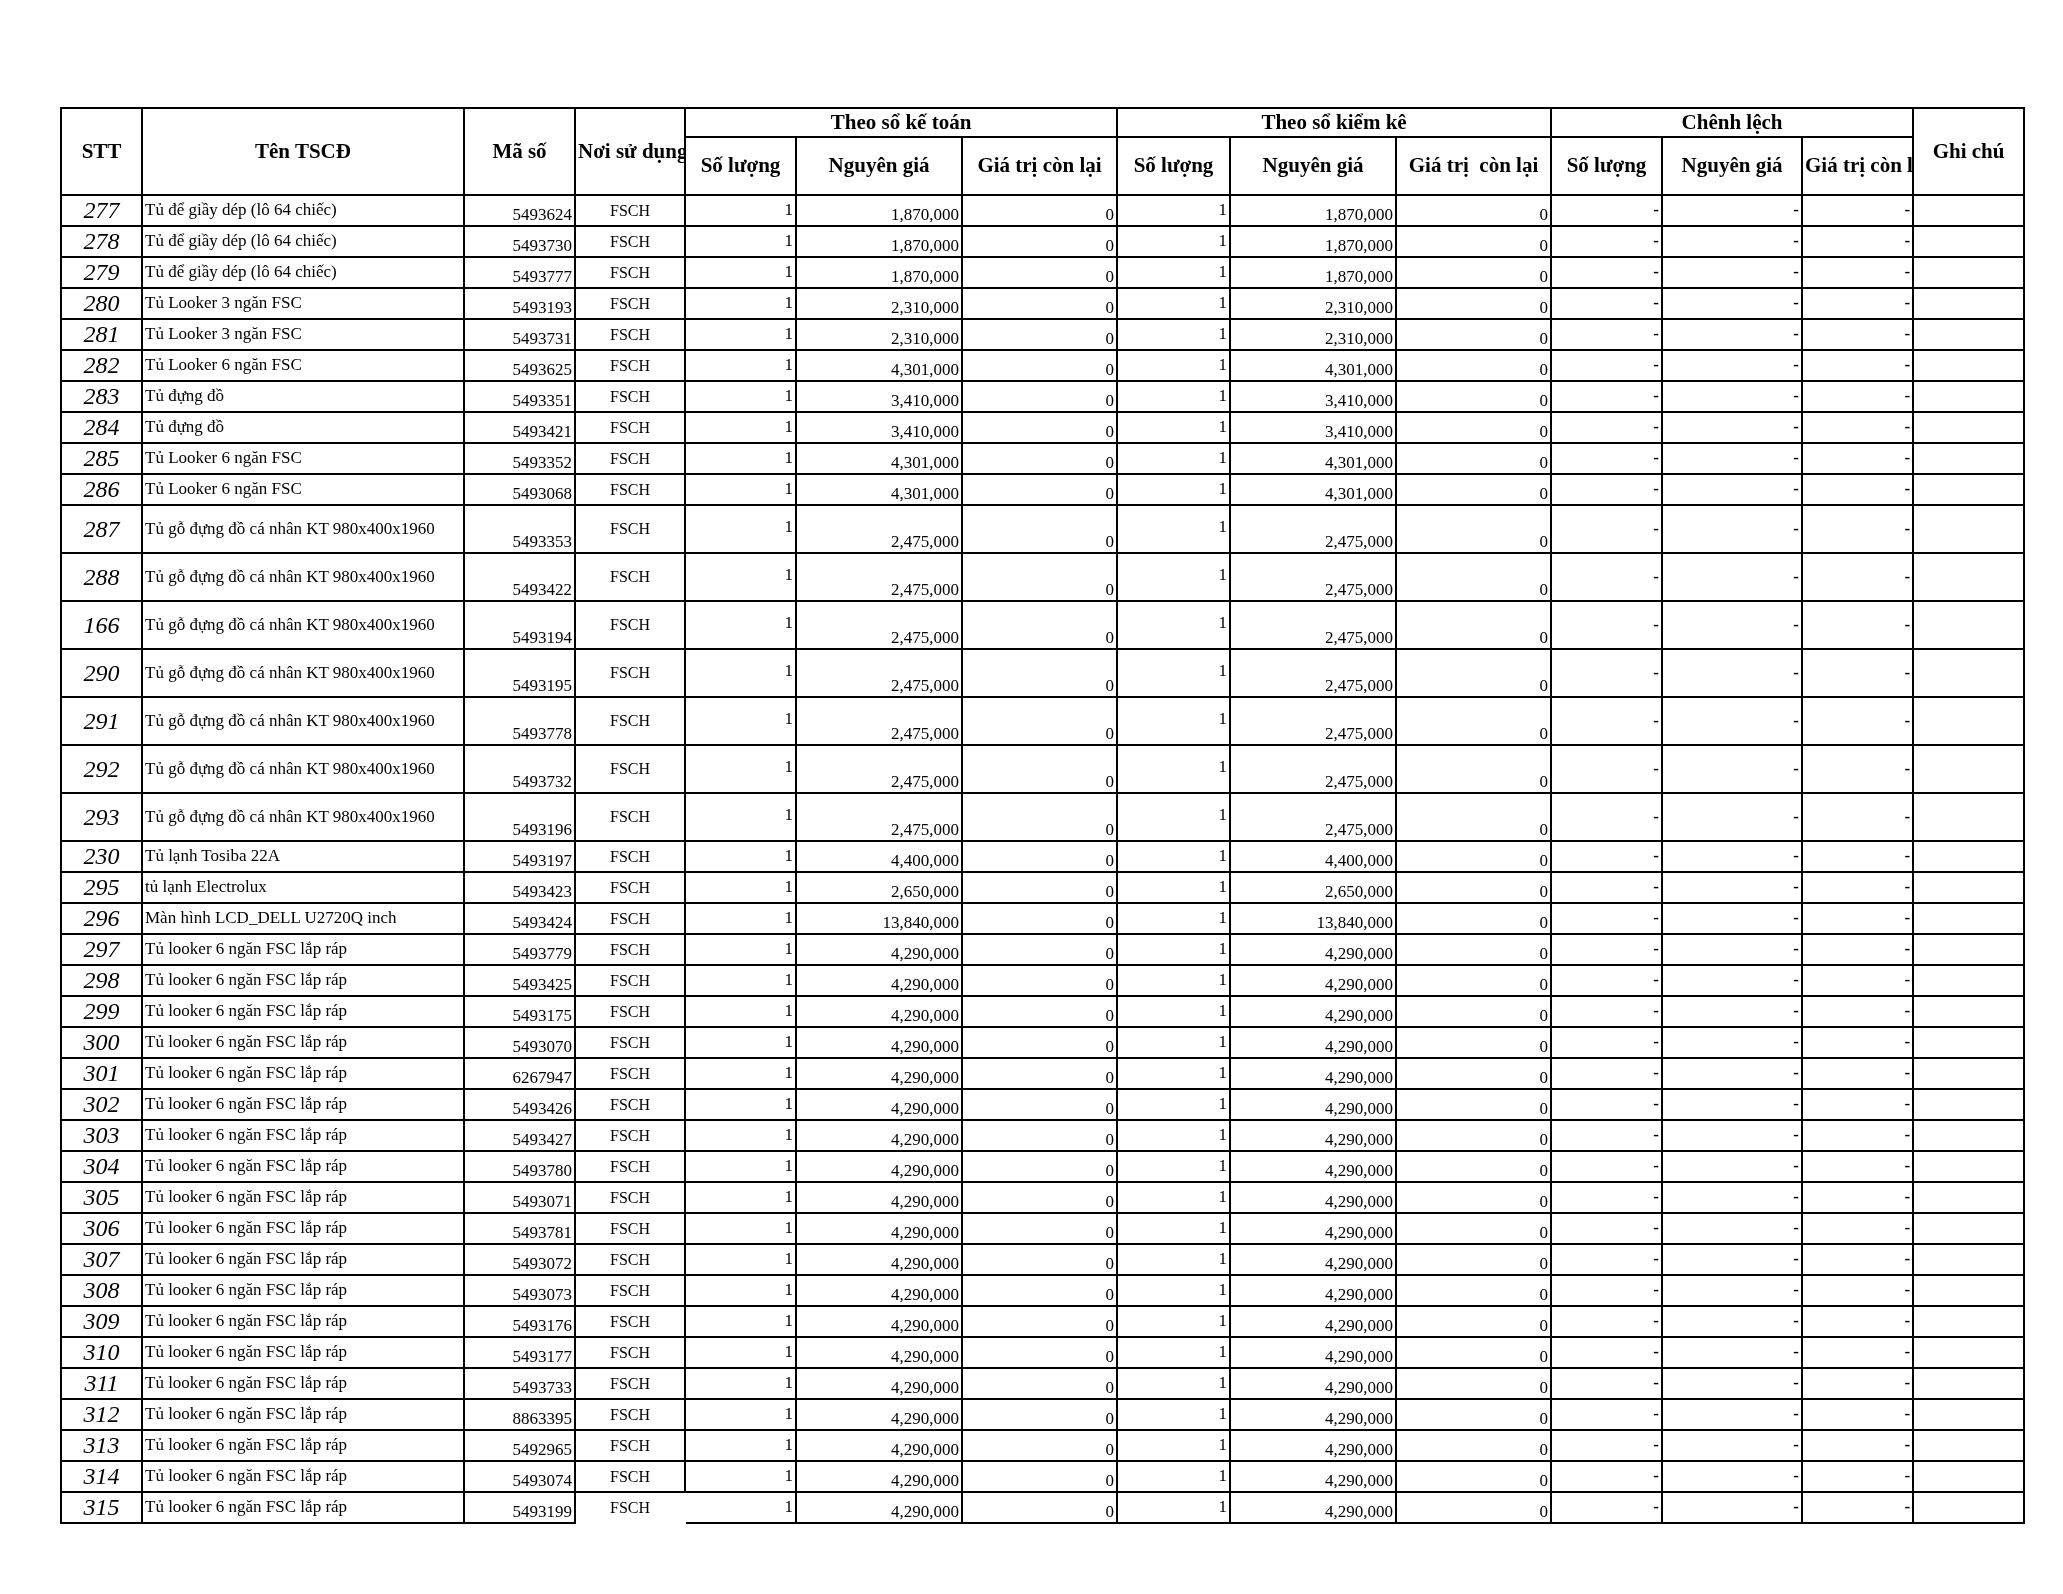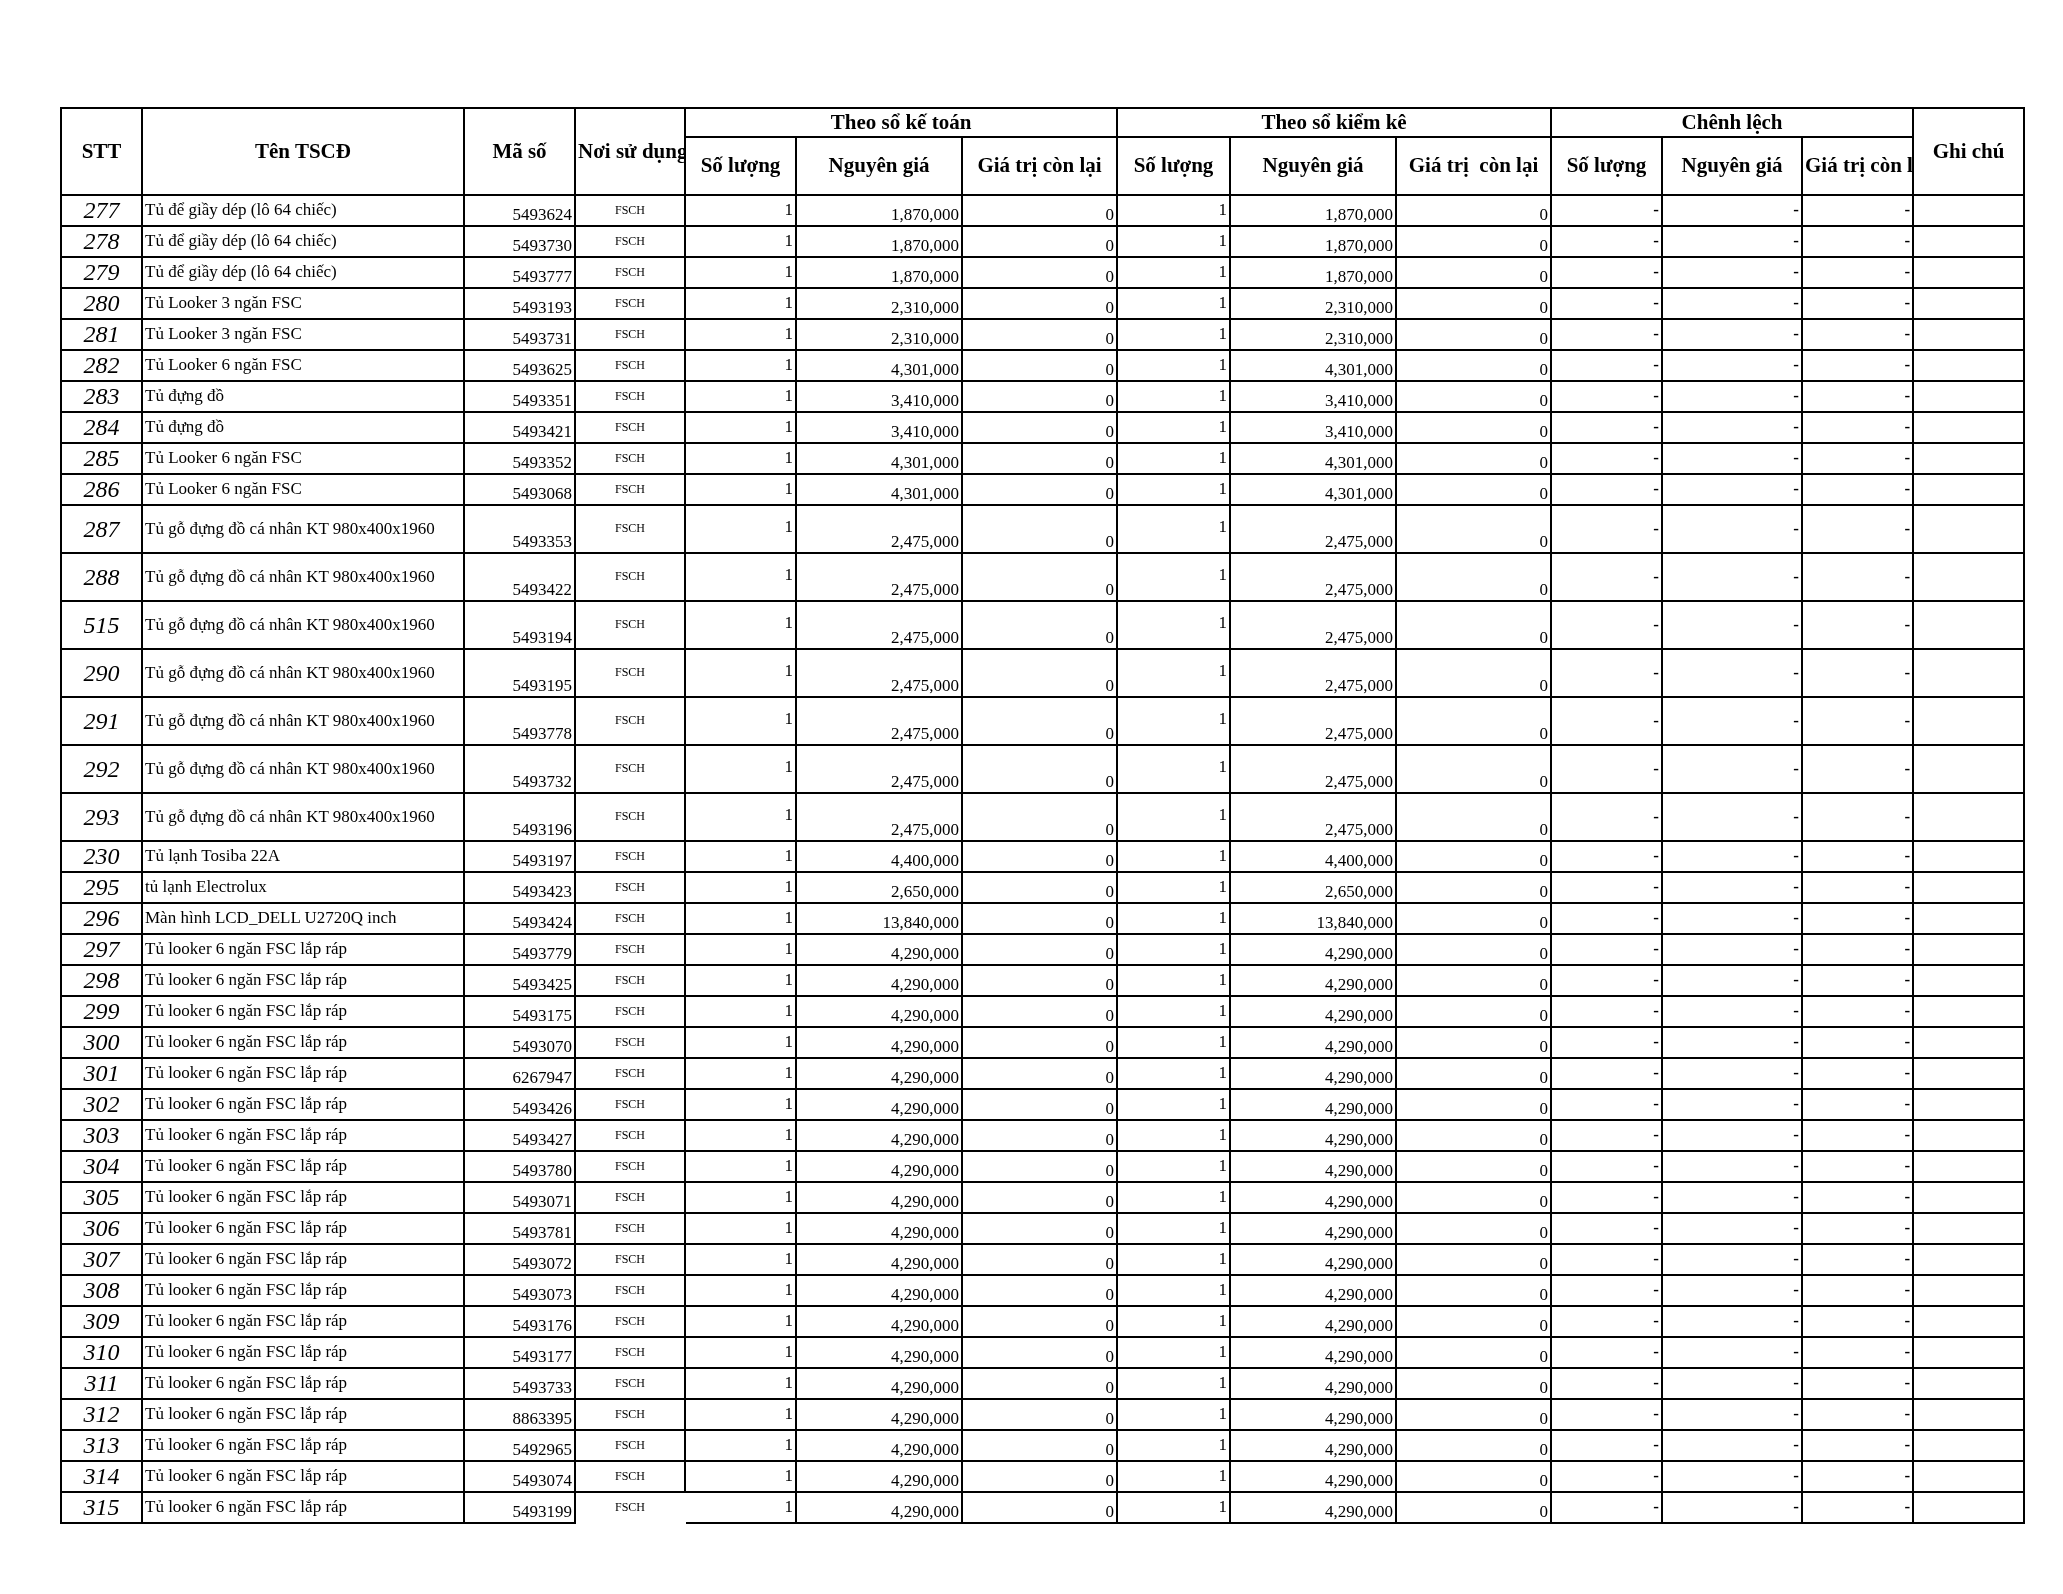--- a/index.html
+++ b/index.html
@@ -18,21 +18,21 @@
   th.group { height: 29px; font-size: 21px; margin-top: 17px; }
   th.sub { height: 58px; }
   th.wrap { white-space: normal; }
   tr.r1 td { height: 31px; }
   tr.r2 td { height: 48px; }
   td { font-size: 17px; line-height: 1.1; }
   td.stt { font-size: 24px; text-align: center; vertical-align: middle; font-style: italic; }
   td.name { text-align: left; vertical-align: middle; padding-left: 3px; white-space: normal; border-radius: 13px; }
   tr.r2 td.name { line-height: 24px; }
   td.code { text-align: right; vertical-align: bottom; padding-bottom: 3px; border-radius: 13px; }
-  td.loc { text-align: center; vertical-align: middle; font-size: 12px; border-radius: 7px; }
+  td.loc { text-align: center; vertical-align: middle; font-size: 16px; border-radius: 7px; }
   td.qty { text-align: right; vertical-align: middle; }
   tr.r2 td.qty { vertical-align: top; padding-top: 12px; }
   td.num { text-align: right; vertical-align: bottom; padding-bottom: 3px; }
   td.dash { text-align: right; vertical-align: middle; font-weight: bold; padding-right: 16px; }
   td.note { }
   tr.last td.loc { border-bottom: none; border-right: 2px solid #fff; }
   tr.last td.qty-first { border-left: 2px solid #000; }
 </style>
 </head>
 <body>
@@ -276,21 +276,21 @@
     <td class="qty">1</td>
     <td class="num">2,475,000</td>
     <td class="num">0</td>
     <td class="dash">-</td>
     <td class="dash">-</td>
     <td class="dash">-</td>
     <td class="note"></td>
   </tr>
 
   <tr class="r2">
-    <td class="stt">515</td>
+    <td class="stt">166</td>
     <td class="name">Tủ gỗ đựng đồ cá nhân KT 980x400x1960</td>
     <td class="code">5493194</td>
     <td class="loc">FSCH</td>
     <td class="qty qty-first">1</td>
     <td class="num">2,475,000</td>
     <td class="num">0</td>
     <td class="qty">1</td>
     <td class="num">2,475,000</td>
     <td class="num">0</td>
     <td class="dash">-</td>

